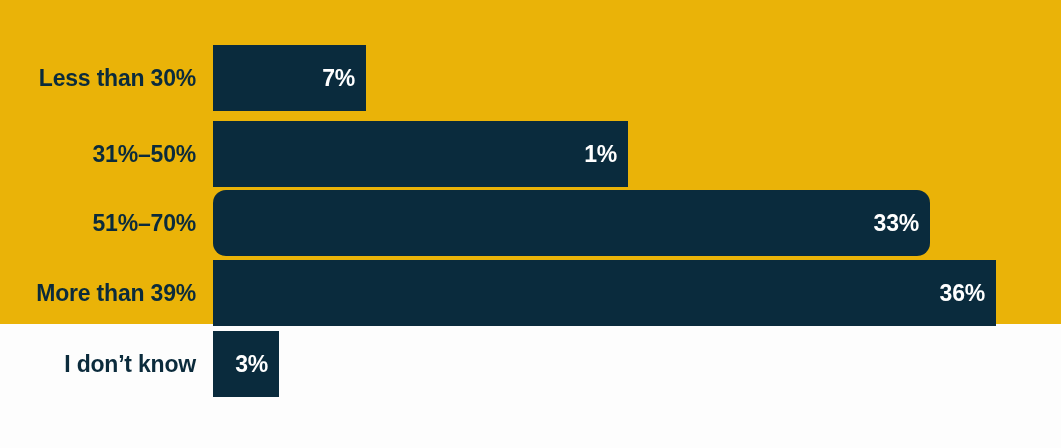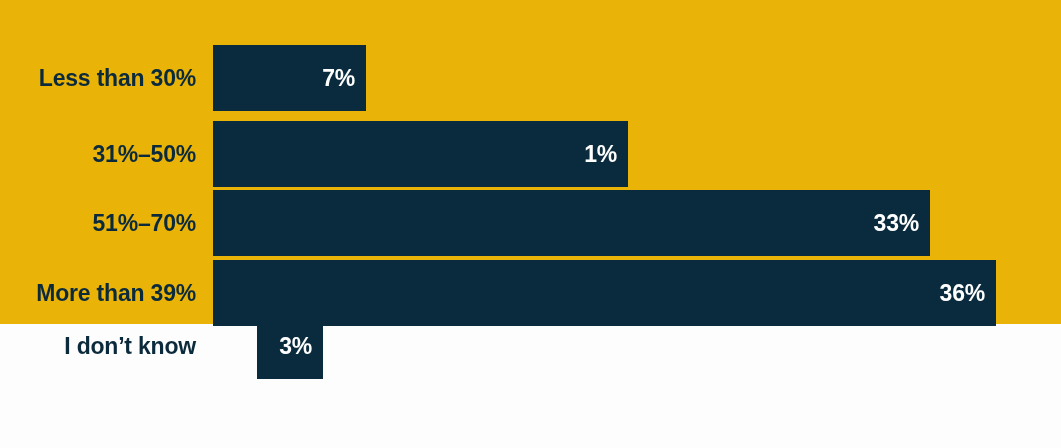--- a/index.html
+++ b/index.html
@@ -88,36 +88,36 @@
     <div class="bar-track">
       <div class="bar" style="width:415px;">
         <span class="bar-value">1%</span>
       </div>
     </div>
   </div>
 
   <div class="bar-row" style="top:190px;">
     <div class="row-label">51%–70%</div>
     <div class="bar-track">
-      <div class="bar" style="width:717px;">
+      <div class="bar" style="width:717px;border-radius:13px;">
         <span class="bar-value">33%</span>
       </div>
     </div>
   </div>
 
   <div class="bar-row" style="top:260px;">
     <div class="row-label">More than 39%</div>
     <div class="bar-track">
       <div class="bar" style="width:783px;text-align:center;">
         <span class="bar-value">36%</span>
       </div>
     </div>
   </div>
 
-  <div class="bar-row" style="top:313px;gap:44px;">
+  <div class="bar-row" style="top:331px;">
     <div class="row-label">I don’t know</div>
     <div class="bar-track">
       <div class="bar" style="width:66px;">
         <span class="bar-value">3%</span>
       </div>
     </div>
   </div>
 
 </div>
 

